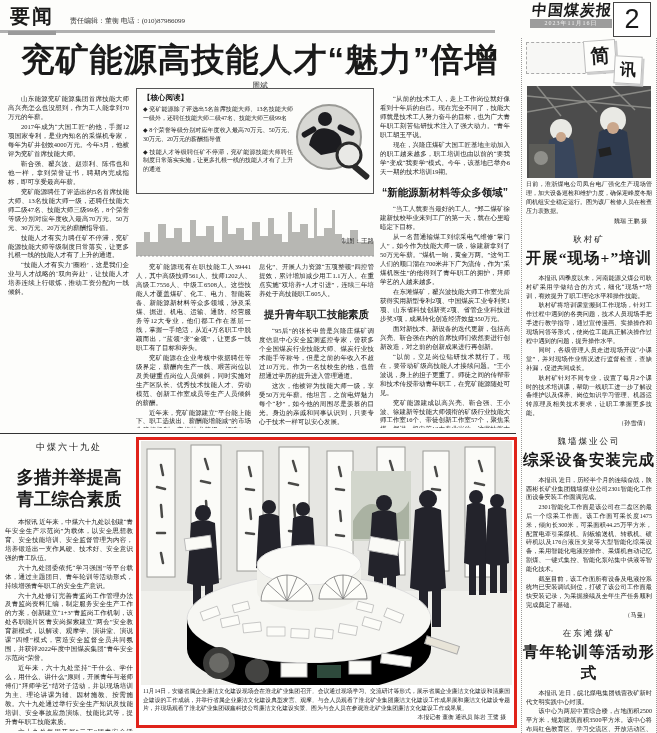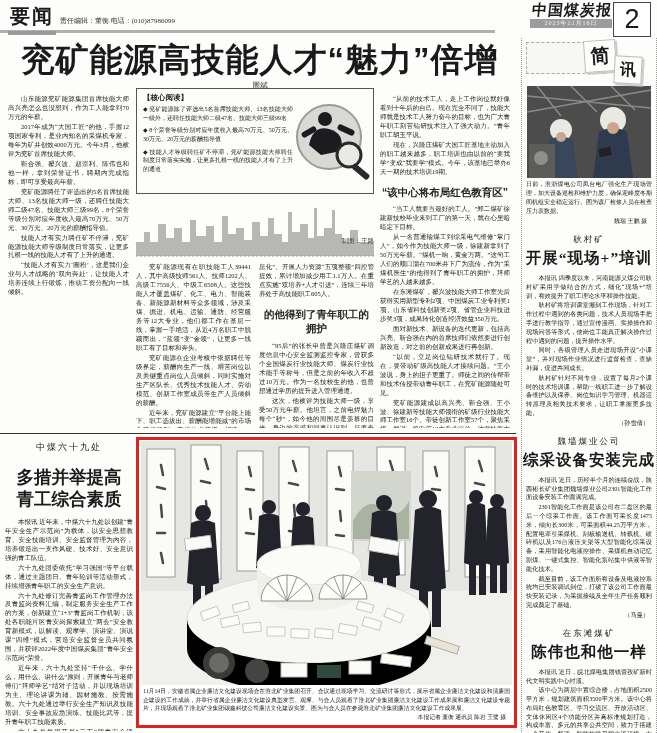--- a/index.html
+++ b/index.html
@@ -2,21 +2,21 @@
 <html><head>
 <meta charset="utf-8">
 <style>
   html,body{margin:0;padding:0;background:#888;}
   #paper{position:relative;width:657px;height:733px;background:#fdfdfb;margin:0 auto;
     font-family:"Liberation Serif","DejaVu Serif",serif;color:#1a1a1a;overflow:hidden;}
   
   #hdr{position:absolute;left:0;top:0;width:495px;height:30px;border-bottom:3px solid #b0b0b0;}
   .section-name{position:absolute;left:8px;top:3px;font-family:"Liberation Sans","DejaVu Sans",sans-serif;
     font-weight:bold;font-size:20px;letter-spacing:2px;border-bottom:4px solid #9a9a9a;padding:0 2px 1px 2px;}
-  .editor-line{position:absolute;left:60px;top:16px;font-size:7px;color:#333;}
+  .editor-line{position:absolute;left:70px;top:16px;font-size:7px;color:#333;}
   .masthead{position:absolute;left:528px;top:1px;width:84px;text-align:right;font-weight:bold;
     font-size:15px;transform:skewX(-6deg);letter-spacing:1px;}
   .datebar{position:absolute;left:530px;top:19px;width:82px;height:9px;background:#9c9c9c;
     color:#f2f2f2;font-size:6px;text-align:center;line-height:9px;letter-spacing:1px;}
   .pagenum{position:absolute;left:613px;top:2px;width:36px;height:33px;border:1px solid #444;
     background:#fff;font-family:"Liberation Sans","DejaVu Sans",sans-serif;font-size:27px;
     text-align:center;line-height:33px;}
   
   #lead-headline{position:absolute;left:10px;top:38px;width:500px;text-align:center;
     font-family:"Liberation Sans","DejaVu Sans",sans-serif;font-weight:bold;font-size:33px;letter-spacing:1px;}
@@ -120,32 +120,32 @@
       <span class="chart-credit">制图：王路</span>
     </div>
     <div id="midcols">
       <div class="bodytxt">
         <p>兖矿能源现有在职技能工人39441人，其中高级技师561人、技师1202人、高级工7556人、中级工6508人。这些技能人才覆盖煤矿、化工、电力、智能装备、新能源新材料等众多领域，涉及采煤、掘进、机电、运输、通防、经营服务等12大专业，他们都工作在基层一线，掌握一手绝活，从近4万名职工中脱颖而出，“蓝领”变“金领”，让更多一线职工有了目标和奔头。</p>
         <p>兖矿能源在企业考核中依据聘任等级界定，薪酬向生产一线、艰苦岗位以及关键重点岗位人员倾斜，同时实施对生产区队长、优秀技术技能人才、劳动模范、创新工作室成员等生产人员倾斜的薪酬。</p>
         <p>近年来，兖矿能源建立“平台能上能下、职工选拔出、薪酬能增能减”的市场化管控机制，实施技术等级、打造“811计划”不断深化薪酬工程，重奖小改小革实用创新成果，搭建管理、技术、技能人才三通道体系，实施“对外科学+内部协同”，对口支援、人才培养。</p>
       </div>
       <div class="bodytxt">
         <p style="text-indent:0">息化”、开展人力资源“五项整顿”四控管提效，累计增加减少用工1.1万人。在重点实施“双培养+人才引进”，连续三年培养处于高技能职工605人。</p>
-        <div class="subhead">的他得到了青年职工的拥护</div>
+        <div class="subhead">提升青年职工技能素质</div>
         <p>“95后”的张长申曾是兴隆庄煤矿调度信息中心安全监测监控专家，曾获多个全国煤炭行业技能大师、煤炭行业技术能手等称号，但是之前的年收入不超过10万元。作为一名技校生的他，也曾想通过学历的提升进入管理通道。</p>
         <p>这次，他被评为技能大师一级，享受50万元年薪。他坦言，之前电焊魅力每个“秒”，如今他的周围尽是羡慕的目光。身边的亲戚和同事认识到，只要专心于技术一样可以安心发展。</p>
 
       </div>
     </div>
   </div>
 
   <div id="col4" class="colbox bodytxt">
     <p>“从前的技术工人，走上工作岗位就好像看到十年后的自己。现在完全不同了，技能大师就是技术工人努力奋斗的目标，也为广大青年职工刻苦钻研技术注入了强大动力。”青年职工胡玉平说。</p>
     <p>现在，兴隆庄煤矿大国工匠基地主动加入的职工越来越多，职工培训也由以前的“要我学”变成“我要学”模式。今年，该基地已举办6天一期的技术培训19期。</p>
-    <div class="subhead">“该中心将布局红色教育区”</div>
+    <div class="subhead">“新能源新材料等众多领域”</div>
     <p>“当工人就要当最好的工人。”郑二煤矿徐建新技校毕业来到工厂的第一天，就在心里暗暗定下目标。</p>
     <p>从一名普通输煤工到综采电气维修“掌门人”，如今作为技能大师一级，徐建新拿到了50万元年薪。“煤机一响，黄金万两。”这句工人们的顺口溜在700米井下广为流传，作为“采煤机医生”的他得到了青年职工的拥护，拜师学艺的人越来越多。</p>
     <p>在东滩煤矿，翟兴波技能大师工作室先后获得实用新型专利2项、中国煤炭工业专利奖1项、山东省科技创新奖2项、省管企业科技进步奖3项，成果转化创造经济效益350万元。</p>
     <p>面对新技术、新设备的迭代更新，包括高兴亮、靳合强在内的首席技师们依然要进行创新改造，对之前的创新成果进行再创新。</p>
     <p>“以前，立足岗位钻研技术就行了。现在，要带动矿级高技能人才接续问题。”王小波说，身上的担子更重了。师徒之间的传帮带和技术传授带动青年职工，在兖矿能源随处可见。</p>
     <p>兖矿能源建成以高兴亮、靳合强、王小波、徐建新等技能大师领衔的矿级行业技能大师工作室16个、带徒创新工作室57个，聚焦采煤、掘进、机电等12大专业岗位。这些技能大师带动梳理解决一线难题的同时，以师带徒、专业培训等形式培养青年人才，培育出一批又一批懂技术的自主创新队伍。</p>
   </div>
 
   <div id="lead-divider"></div>
 
@@ -308,21 +308,21 @@
       <div class="sb-body">
         <p>本报讯 近日，历经半个月的连续奋战，陕西彬长矿业集团魏墙煤业公司2301智能化工作面设备安装工作圆满完成。</p>
         <p>2301智能化工作面是该公司在二盘区的最后一个综采工作面。该工作面可采长度1475米，倾向长300米，可采面积44.25万平方米，配置电牵引采煤机、刮板输送机、转载机、破碎机以及176台液压支架等大型智能化综采设备，采用智能化电液控操作、采煤机自动记忆割煤、一键式集控、智能化泵站集中供液等智能化技术。</p>
         <p>截至目前，该工作面所有设备及电液控系统均已安装调试到位，打破了该公司工作面最快安装记录，为采掘接续及全年生产任务顺利完成奠定了基础。</p>
       </div>
       <div class="sb-byline">（马曼）</div>
     </div>
 
     <div class="sb-article">
       <div class="sb-kicker">在东滩煤矿</div>
-      <div class="sb-headline">陈伟也和他一样</div>
+      <div class="sb-headline">青年轮训等活动形式</div>
       <div class="sb-body">
         <p>本报讯 近日，皖北煤电集团钱营孜矿新时代文明实践中心封顶。</p>
         <p>该中心为两层中置综合楼，占地面积2500平方米，规划建筑面积3500平方米。该中心将布局红色教育区、学习交流区、开放活动区、文体休闲区4个功能分区并高标准规划打造，构成丰富、多元的共享公共空间，致力于搭建一个开放、舒适、智能的学习和交流环境，内设党建展示区、矿井发展历程展示区、红色大讲堂、茶吧、书吧、应急课堂、职工俱乐部、心理咨询室等，空间使用效率得到极大提升。</p>
 
       </div>
     </div>
   </div>
 
 </div>
 

